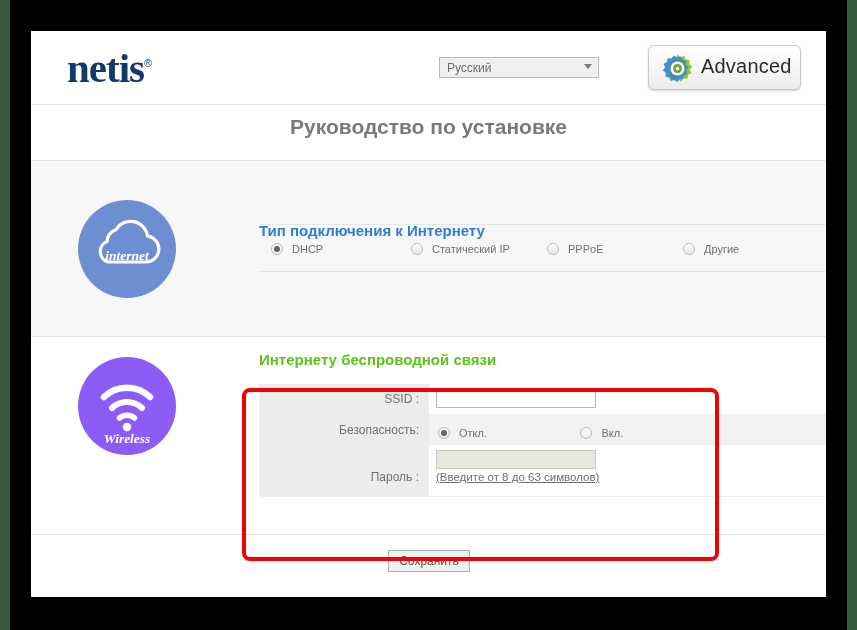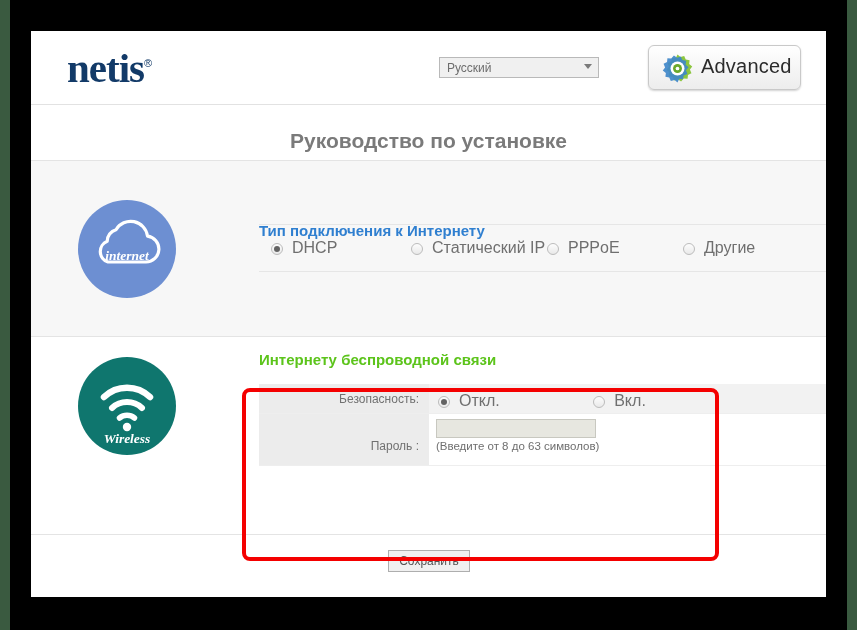--- a/index.html
+++ b/index.html
@@ -24,47 +24,47 @@
 
   .advbtn{position:absolute;left:617px;top:14px;width:153px;height:45px;cursor:pointer;
           border:1px solid #c9c9c9;border-radius:6px;box-sizing:border-box;
           background:linear-gradient(#ffffff,#ededed);
           box-shadow:0 1px 2px rgba(0,0,0,.18);}
   .advbtn .gear{position:absolute;left:13px;top:7px;width:31px;height:31px;}
   .advbtn .txt{position:absolute;left:52px;top:9px;font-size:20px;color:#2b2b2b;letter-spacing:.2px;}
 
   
   .pagetitle{height:55px;border-bottom:1px solid #e4e4e4;background:#fff;position:relative;}
-  .pagetitle span{position:absolute;left:0;right:0;top:24px;text-align:center;
+  .pagetitle span{position:absolute;left:0;right:0;top:10px;text-align:center;
         font-size:21px;font-weight:bold;color:#7a7a7a;}
 
   
   .sect{position:relative;}
   .sect.internet{height:175px;background:#f7f7f7;border-bottom:1px solid #e4e4e4;}
   .sect.wireless{height:197px;background:#ffffff;border-bottom:1px solid #e4e4e4;}
 
   .badge{position:absolute;left:47px;border-radius:50%;}
   .badge.net{top:39px;width:98px;height:98px;background:#6d8fd2;}
-  .badge.wifi{top:20px;width:98px;height:98px;background:#0f766e;}
+  .badge.wifi{top:20px;width:98px;height:98px;background:#8b5cf6;}
   .badge svg{display:block;}
 
   .secttitle{position:absolute;font-size:15px;font-weight:bold;}
   .secttitle.blue{left:228px;top:33px;color:#2f7fd0;margin-top:28px;}
   .secttitle.green{left:228px;top:14px;color:#5cc41b;}
 
   
   .radiorow{position:absolute;left:228px;top:63px;width:572px;height:46px;
             border-top:1px solid #e6e6e6;border-bottom:1px solid #e6e6e6;}
   .ropt{position:absolute;top:14px;}
   .ro{display:inline-block;width:12px;height:12px;border-radius:50%;
       border:1px solid #bcbcbc;background:linear-gradient(#fdfdfd,#e9e9e9);
       vertical-align:-2px;box-sizing:border-box;position:relative;cursor:pointer;}
   .ro.on::after{content:"";position:absolute;left:2px;top:2px;width:6px;height:6px;
       border-radius:50%;background:#636363;}
-  .rlabel{font-size:16px;color:#6f6f6f;margin-left:9px;}
+  .rlabel{font-size:11px;color:#6f6f6f;margin-left:9px;}
 
   
   .wform{position:absolute;left:228px;top:47px;width:572px;}
   .frow{position:relative;border-bottom:1px solid #eeeeee;}
   .frow .lcell{position:absolute;left:0;top:0;width:170px;height:100%;
         background:#ececec;box-sizing:border-box;}
   .frow .llab{position:absolute;right:10px;font-size:12px;color:#717171;}
   .frow .rcell{margin-left:170px;padding-left:7px;min-height:100%;}
 
   .r-ssid{height:30px;}
@@ -72,21 +72,21 @@
   .r-sec{height:29px;background:#f2f2f2;}
   .r-sec .lcell{background:#ececec;}
   .r-sec .llab{top:8px;}
   .r-pwd{height:51px;}
   .r-pwd .llab{top:25px;}
 
   .tinput{width:160px;height:19px;border:1px solid #b7b7b7;background:#fff;
           box-sizing:border-box;font-size:12px;padding:0 3px;outline:none;
           font-family:"Liberation Sans",sans-serif;}
   .tinput.dis{background:#e7e7e0;border-color:#c8c8c0;}
-  .hint{font-size:11.5px;color:#6f6f6f;margin-top:2px;}
+  .hint{font-size:11.5px;color:#6f6f6f;margin-top:2px;text-decoration:underline;}
 
   .secopt{display:inline-block;}
   .secopt.first{margin-left:2px;}
   .secopt.second{margin-left:89px;}
 
   
   .redbox{position:absolute;left:211px;top:357px;width:477px;height:173px;
           border:4px solid #f40000;border-radius:8px;box-sizing:border-box;
           pointer-events:none;z-index:5;}
 
@@ -163,20 +163,28 @@
           <path d="M41.5 61 a12 12 0 0 1 15 0" fill="none" stroke="#fff" stroke-width="5.5" stroke-linecap="round"></path>
           <circle cx="49" cy="70" r="4.2" fill="#ffffff"></circle>
           <text x="49" y="86" text-anchor="middle" fill="#ffffff" font-family="Liberation Serif, serif" font-size="13.5" font-style="italic" font-weight="bold">Wireless</text>
         </svg>
       </div>
 
       <div class="secttitle green">Интернету беспроводной связи</div>
 
       <div class="wform">
 
+        <div class="frow r-ssid">
+          <div class="lcell">
+            <span class="llab">SSID :</span>
+          </div>
+          <div class="rcell">
+            <input class="tinput" type="text" style="margin-top: 5px;" value="">
+          </div>
+        </div>
 
         <div class="frow r-sec">
           <div class="lcell">
             <span class="llab">Безопасность:</span>
           </div>
           <div class="rcell">
             <div style="padding-top:8px">
               <span class="secopt first">
                 <span class="ro on"></span><span class="rlabel">Откл.</span>
               </span>

